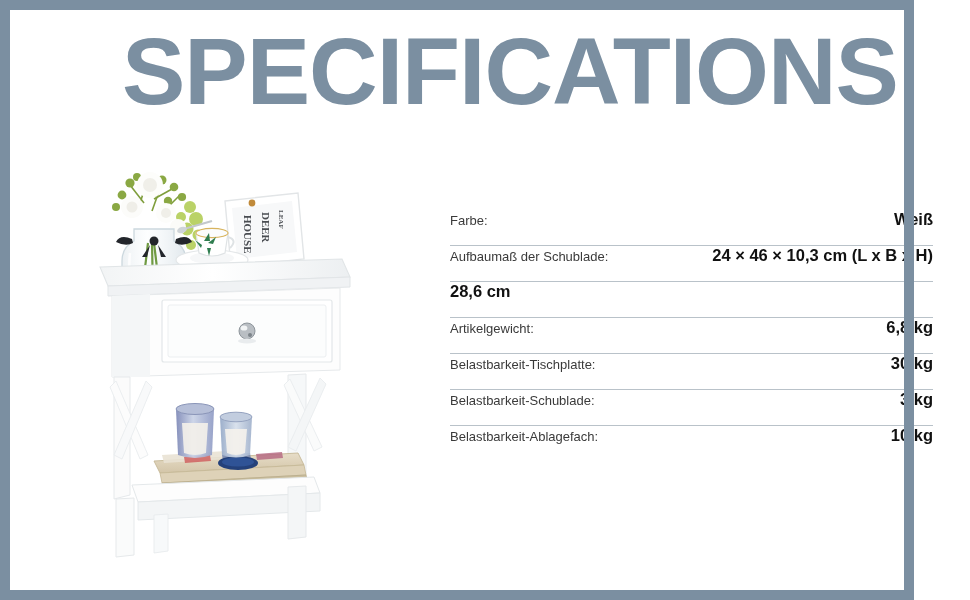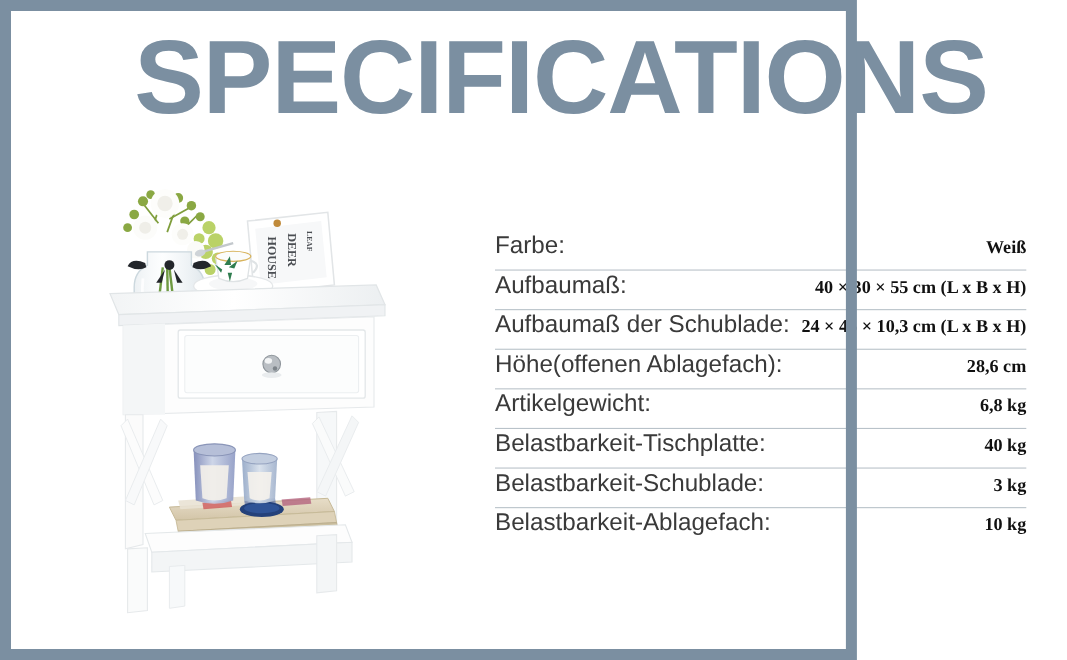--- a/index.html
+++ b/index.html
@@ -7,21 +7,21 @@
   html, body {
     width: 970px;
     height: 600px;
     background: #ffffff;
     font-family: "Liberation Sans", sans-serif;
     overflow: hidden;
   }
 
   #page {
     position: relative;
-    width: 779px;
+    width: 914px;
     height: 600px;
     background: #ffffff;
   }
 
   
   #frame {
     position: absolute;
     inset: 0;
     border: 10px solid #7b8fa1;
     pointer-events: none;
@@ -61,32 +61,31 @@
   .spec-row {
     display: flex;
     align-items: baseline;
     justify-content: space-between;
     height: 36px;
     border-bottom: 1px solid #b9c2c9;
     padding-bottom: 2px;
   }
   .spec-row:last-child { border-bottom: none; }
   .spec-label {
-    font-size: 22px;
+    font-size: 13px;
     color: #3a3a3a;
     white-space: nowrap;
     text-align: right;
   }
   .spec-value {
     font-size: 16.5px;
     font-weight: bold;
     color: #111111;
     white-space: nowrap;
     text-align: right;
-    font-family: Liberation Serif, serif;
   }
 </style>
 </head>
 <body>
 
 <div id="page">
 
   <div id="frame"></div>
 
   <div id="title">SPECIFICATIONS</div>
@@ -275,44 +274,39 @@
     </svg>
   </div>
 
   <div id="spec-table">
 
     <div class="spec-row">
       <span class="spec-label">Farbe:</span>
       <span class="spec-value">Weiß</span>
     </div>
 
-    <div class="spec-row">
-      <span class="spec-label">Aufbaumaß:</span>
-      <span class="spec-value">40 × 30 × 55 cm (L x B x H)</span>
-    </div>
 
     <div class="spec-row">
       <span class="spec-label">Aufbaumaß der Schublade:</span>
       <span class="spec-value">24 × 46 × 10,3 cm (L x B x H)</span>
     </div>
 
 
     <div class="spec-row">
-      <span class="spec-label">Höhe(offenen Ablagefach):</span>
       <span class="spec-value">28,6 cm</span>
     </div>
 
     <div class="spec-row">
       <span class="spec-label">Artikelgewicht:</span>
       <span class="spec-value">6,8 kg</span>
     </div>
 
     <div class="spec-row">
       <span class="spec-label">Belastbarkeit-Tischplatte:</span>
-      <span class="spec-value">40 kg</span>
+      <span class="spec-value">30 kg</span>
     </div>
 
     <div class="spec-row">
       <span class="spec-label">Belastbarkeit-Schublade:</span>
       <span class="spec-value">3 kg</span>
     </div>
 
     <div class="spec-row">
       <span class="spec-label">Belastbarkeit-Ablagefach:</span>
       <span class="spec-value">10 kg</span>

